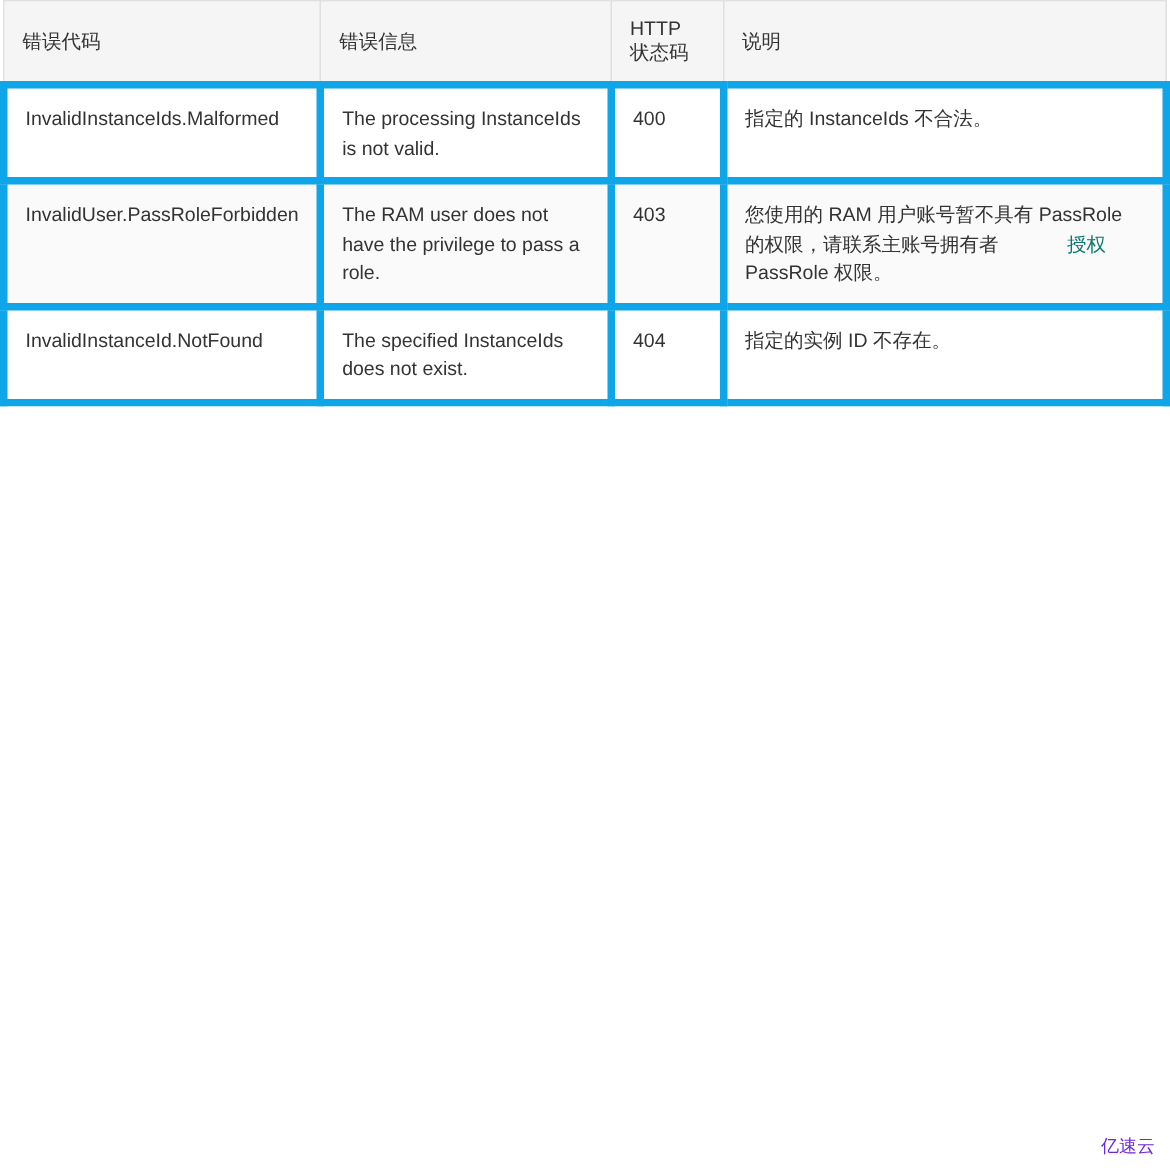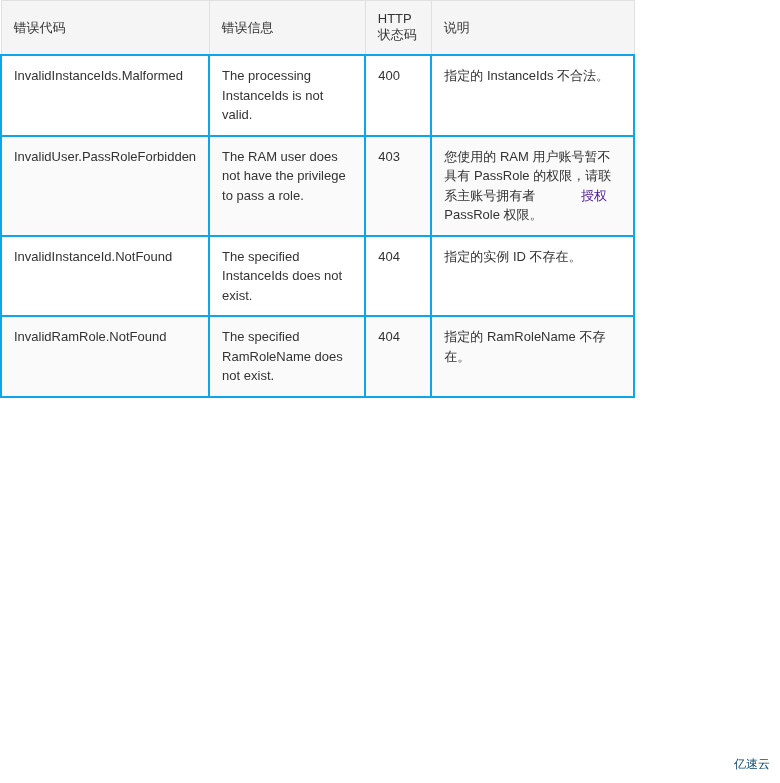--- a/index.html
+++ b/index.html
@@ -8,57 +8,57 @@
       padding: 0;
     }
     body {
       font-family: Arial, "Microsoft YaHei", sans-serif;
       font-size: 13px;
       color: #333;
       background: #fff;
       width: 780px;
     }
     table {
-      width: 635px;
+      width: 780px;
       border-collapse: collapse;
     }
     thead tr {
       background-color: #f5f5f5;
     }
     th {
       padding: 10px 12px;
       text-align: left;
       font-weight: normal;
       color: #333;
       border: 1px solid #e0e0e0;
       font-size: 13px;
     }
     td {
       padding: 10px 12px;
-      border: 2px solid #0ea5e9;
+      border: 5px solid #0ea5e9;
       vertical-align: top;
       font-size: 13px;
       line-height: 1.5;
     }
     tbody tr:nth-child(even) {
       background-color: #fafafa;
     }
     tbody tr:nth-child(odd) {
       background-color: #fff;
     }
     .link {
-      color: #4c1d95;
+      color: #0f766e;
       text-decoration: none;
       margin-left: 42px;
     }
     .watermark {
       position: fixed;
       bottom: 10px;
       right: 10px;
-      color: #0c4a6e;
+      color: #6d28d9;
       font-size: 12px;
     }
   </style>
 </head>
 <body>
 
 <table>
   <thead>
     <tr>
       <th>错误代码</th>
@@ -79,22 +79,16 @@
         <td>The RAM user does not have the privilege to pass a role.</td>
         <td>403</td>
         <td>您使用的 RAM 用户账号暂不具有 PassRole 的权限，请联系主账号拥有者 <a class="link" href="#">授权</a> PassRole 权限。</td>
       </tr>
       <tr>
         <td>InvalidInstanceId.NotFound</td>
         <td>The specified InstanceIds does not exist.</td>
         <td>404</td>
         <td>指定的实例 ID 不存在。</td>
       </tr>
-      <tr>
-        <td>InvalidRamRole.NotFound</td>
-        <td>The specified RamRoleName does not exist.</td>
-        <td>404</td>
-        <td>指定的 RamRoleName 不存在。</td>
-      </tr>
     </tbody>
 </table>
 
 <div class="watermark">亿速云</div>
 
 </body></html>

